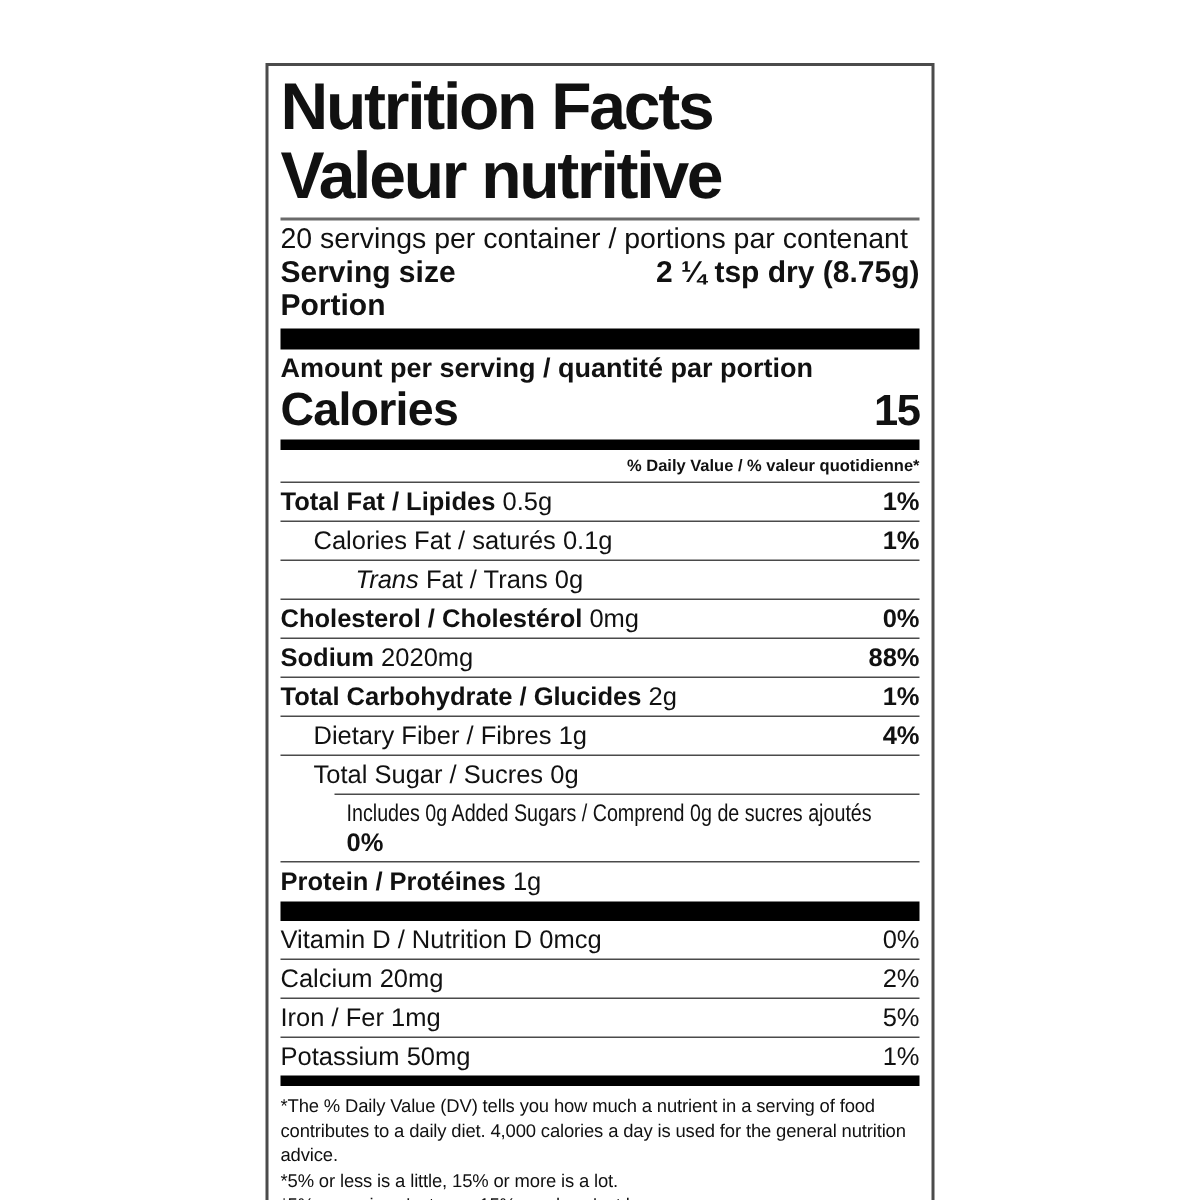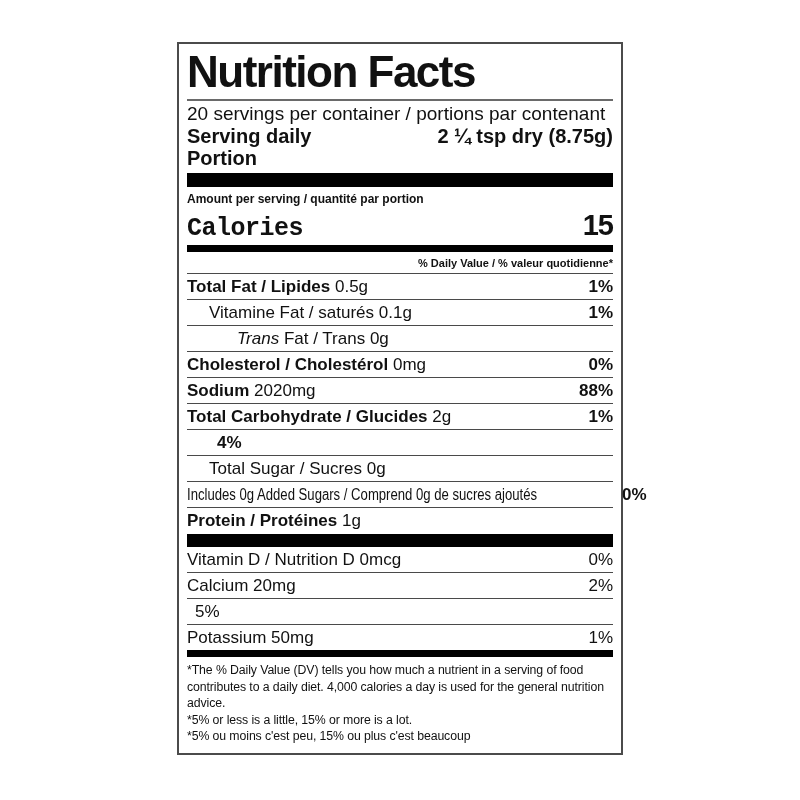--- a/index.html
+++ b/index.html
@@ -8,48 +8,49 @@
     width:446px;box-sizing:border-box;margin:42px auto 0;background:#fff;
     border:2px solid #4b4b4b;padding:5px 8px 8px;
   }
   .title{font-weight:bold;font-size:44px;line-height:46px;letter-spacing:-1.5px;margin:0;white-space:nowrap;}
   .rule{border-top:2px solid #6a6a6a;margin:4px 0 2px;}
   .servings{font-size:19px;line-height:22px;}
   .srow{display:flex;justify-content:space-between;font-weight:bold;font-size:20px;line-height:22px;}
   .bar-thick{height:14px;background:#000;margin:4px 0;}
   .bar-protein{height:13px;background:#000;margin:1px 0 0;}
   .bar-med{height:7px;background:#000;}
-  .aps{font-weight:bold;font-size:12px;line-height:17px;margin-top:2px;}
+  .aps{font-weight:bold;font-size:18px;line-height:17px;margin-top:2px;}
   .cal{display:flex;justify-content:space-between;align-items:baseline;margin:1px 0 2px;}
-  .cal-label{font-weight:bold;font-size:25px;letter-spacing:-0.5px;font-family:Liberation Mono, monospace;}
+  .cal-label{font-weight:bold;font-size:31px;letter-spacing:-0.5px;}
   .cal-value{font-weight:bold;font-size:29px;letter-spacing:-1px;}
   .dv-header{text-align:right;font-weight:bold;font-size:11px;padding:5px 0 4px;}
-  .row{display:flex;justify-content:flex-start;align-items:baseline;
+  .row{display:flex;justify-content:center;align-items:baseline;
        border-top:1px solid #4a4a4a;padding:3px 0;font-size:17px;line-height:19px;}
   .row .parts{flex:1 1 auto;}
   .row .dv{margin-left:8px;white-space:nowrap;}
   .main .row .dv{font-weight:bold;}
   .row.ind1{padding-left:22px;}
-  .row.ind2{}
+  .row.ind2{margin-left:36px;flex-direction:column;}
   .row.condensed .parts{transform:scaleX(0.82);transform-origin:left center;white-space:nowrap;font-size:16px;}
   .micro .row:first-child{border-top:none;}
   .footnotes{padding-top:5px;font-size:12.3px;line-height:16.5px;letter-spacing:-0.1px;}
   .footnotes p{margin:0;}
   .b{font-weight:bold;} .i{font-style:italic;margin-left:28px;}
 </style>
 </head>
 <body>
 
 <div class="label">
   <div class="title">Nutrition Facts</div>
+  <div class="title">Valeur nutritive</div>
   <div class="rule"></div>
 
   <div class="servings">20 servings per container / portions par contenant</div>
   <div class="srow">
-    <span>Serving daily</span>
+    <span>Serving size</span>
     <span>2 ¼ tsp dry (8.75g)</span>
   </div>
   <div class="srow">
     <span>Portion</span>
   </div>
 
   <div class="bar-thick"></div>
 
   <div class="aps">Amount per serving / quantité par portion</div>
   <div class="cal">
@@ -60,40 +61,41 @@
   <div class="bar-med"></div>
 
   <div class="dv-header">% Daily Value / % valeur quotidienne*</div>
 
   <div class="main">
       <div class="row ind0">
         <span class="parts"><span class="b">Total Fat / Lipides</span><span> 0.5g</span></span>
         <span class="dv">1%</span>
       </div>
       <div class="row ind1">
-        <span class="parts"><span>Vitamine Fat / saturés 0.1g</span></span>
+        <span class="parts"><span>Calories Fat / saturés 0.1g</span></span>
         <span class="dv">1%</span>
       </div>
       <div class="row ind1">
         <span class="parts"><span class="i">Trans</span><span> Fat / Trans 0g</span></span>
         <span class="dv"></span>
       </div>
       <div class="row ind0">
         <span class="parts"><span class="b">Cholesterol / Cholestérol</span><span> 0mg</span></span>
         <span class="dv">0%</span>
       </div>
       <div class="row ind0">
         <span class="parts"><span class="b">Sodium</span><span> 2020mg</span></span>
         <span class="dv">88%</span>
       </div>
       <div class="row ind0">
         <span class="parts"><span class="b">Total Carbohydrate / Glucides</span><span> 2g</span></span>
         <span class="dv">1%</span>
       </div>
       <div class="row ind1">
+        <span class="parts"><span>Dietary Fiber / Fibres 1g</span></span>
         <span class="dv">4%</span>
       </div>
       <div class="row ind1">
         <span class="parts"><span>Total Sugar / Sucres 0g</span></span>
         <span class="dv"></span>
       </div>
       <div class="row ind2 condensed">
         <span class="parts"><span>Includes 0g Added Sugars / Comprend 0g de sucres ajoutés</span></span>
         <span class="dv">0%</span>
       </div>
@@ -108,20 +110,21 @@
   <div class="micro">
       <div class="row ind0">
         <span class="parts"><span>Vitamin D / Nutrition D 0mcg</span></span>
         <span class="dv">0%</span>
       </div>
       <div class="row ind0">
         <span class="parts"><span>Calcium 20mg</span></span>
         <span class="dv">2%</span>
       </div>
       <div class="row ind0">
+        <span class="parts"><span>Iron / Fer 1mg</span></span>
         <span class="dv">5%</span>
       </div>
       <div class="row ind0">
         <span class="parts"><span>Potassium 50mg</span></span>
         <span class="dv">1%</span>
       </div>
     </div>
 
   <div class="bar-med"></div>
 

